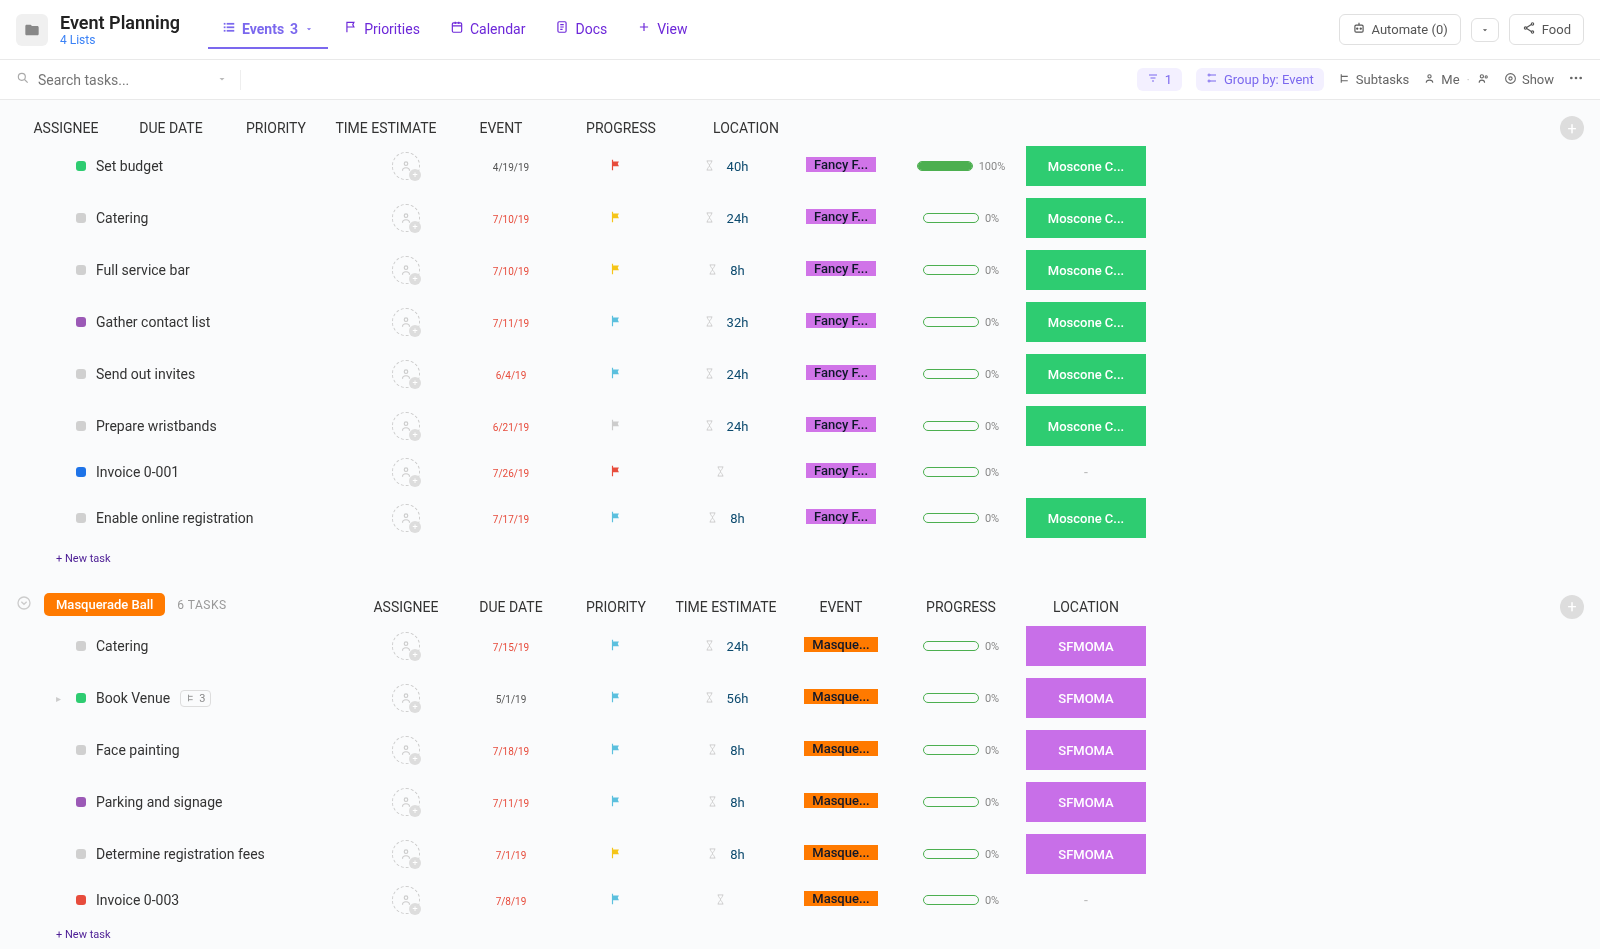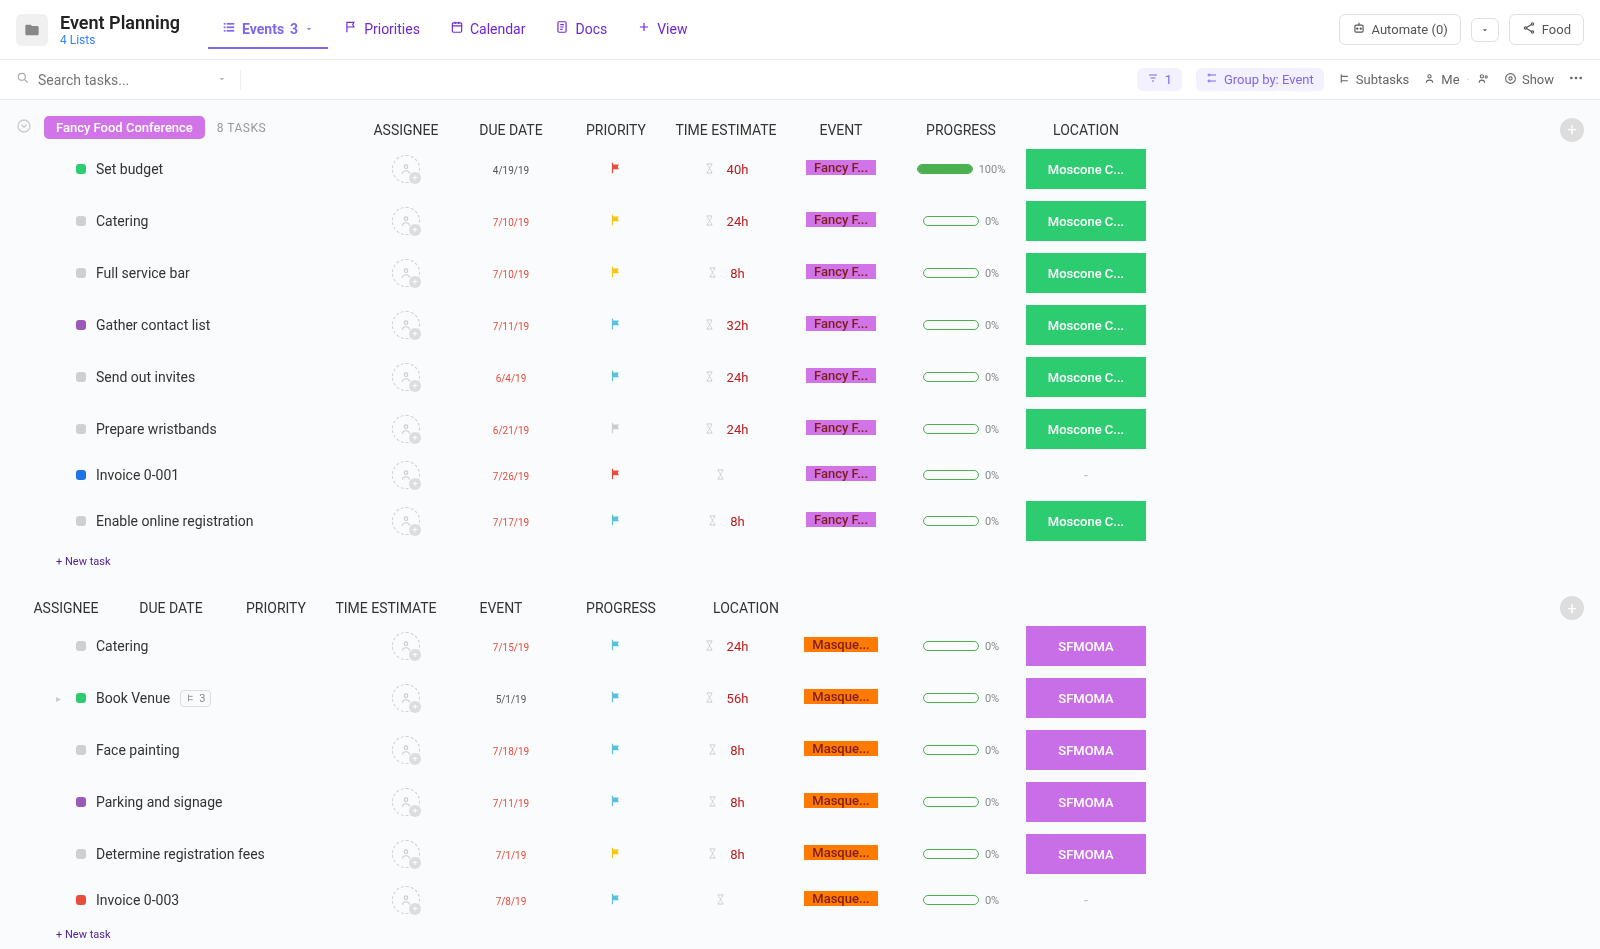--- a/index.html
+++ b/index.html
@@ -49,22 +49,22 @@
 .task-name { color: #333; }
 .subtask-badge { display: inline-flex; align-items: center; gap: 3px; font-size: 11px; color: #888; border: 1px solid #ddd; border-radius: 4px; padding: 1px 5px; }
 .assignee-circle { width: 28px; height: 28px; border: 1px dashed #ccc; border-radius: 50%; display: flex; align-items: center; justify-content: center; color: #ccc; margin: 0 auto; position: relative; }
 .assignee-circle svg { width: 14px; height: 14px; }
 .assignee-plus { position: absolute; bottom: -2px; right: -2px; width: 12px; height: 12px; border-radius: 50%; background: #ddd; color: #fff; font-size: 9px; display: flex; align-items: center; justify-content: center; }
 .due-date { font-size: 10px; }
 .due-date.overdue { color: #e74c3c; }
 .due-date.normal { color: #555; }
 .flag { font-size: 14px; }
 .hourglass { color: #ccc; margin-right: 5px; font-size: 12px; }
-.est-val { color: #b91c1c; font-size: 13px; margin-left: 7px; }
-.event-chip { display: inline-block; padding: 0 8px; border-radius: 0; color: #7f1d1d; font-size: 13px; font-weight: 500; max-width: 80px; overflow: hidden; white-space: nowrap; text-overflow: ellipsis; }
+.est-val { color: #0c4a6e; font-size: 13px; margin-left: 7px; }
+.event-chip { display: inline-block; padding: 0 8px; border-radius: 0; color: #0f172a; font-size: 13px; font-weight: 500; max-width: 80px; overflow: hidden; white-space: nowrap; text-overflow: ellipsis; }
 .progress-wrap { display: flex; align-items: center; gap: 6px; justify-content: center; }
 .progress-bar { width: 56px; height: 10px; border: 1.5px solid #4caf50; border-radius: 6px; overflow: hidden; position: relative; }
 .progress-fill { height: 100%; background: #4caf50; }
 .progress-pct { font-size: 11px; color: #888; }
 .location-chip { display: flex; align-items: center; justify-content: center; height: 40px; color: #fff; font-size: 13px; font-weight: 500; overflow: hidden; white-space: nowrap; text-overflow: ellipsis; padding: 0 6px; }
 .location-empty { text-align: center; color: #bbb; }
 .new-task { padding: 8px 0 0 40px; color: #4c1d95; font-size: 11px; cursor: pointer; }
 .header-row { display:flex; align-items:center; }
 </style>
 </head>
@@ -233,30 +233,20 @@
             <circle cx="19" cy="12" r="2"></circle>
           </svg>
       </span>
     </div>
   </div>
 </div>
 
 <div class="content" id="content">
     <div class="group">
       <div class="header-row">
-    <div class="group-header" style="width:340px">
-      <span class="collapse-icon">
-        <svg width="16" height="16" viewBox="0 0 24 24" fill="none" stroke="currentColor" stroke-width="2">
-              <circle cx="12" cy="12" r="9"></circle>
-              <path d="M8 10l4 4 4-4"></path>
-            </svg>
-      </span>
-      <span class="group-badge" style="background:#d074e8">Fancy Food Conference</span>
-      <span class="task-count">8 TASKS</span>
-    </div>
     <div class="col assignee">ASSIGNEE</div>
         <div class="col due">DUE DATE</div>
         <div class="col priority">PRIORITY</div>
         <div class="col estimate">TIME ESTIMATE</div>
         <div class="col event">EVENT</div>
         <div class="col progress">PROGRESS</div>
         <div class="col location">LOCATION</div>
     <div class="add-col">+</div>
   </div>
       <div class="task-row">
@@ -544,20 +534,30 @@
         </div>
       </div>
       <div class="col location">
         <div class="location-chip" style="background:#2ecc71">Moscone C...</div>
       </div>
     </div>
       <div class="new-task">+ New task</div>
     </div>
     <div class="group">
       <div class="header-row">
+    <div class="group-header" style="width:340px">
+      <span class="collapse-icon">
+        <svg width="16" height="16" viewBox="0 0 24 24" fill="none" stroke="currentColor" stroke-width="2">
+              <circle cx="12" cy="12" r="9"></circle>
+              <path d="M8 10l4 4 4-4"></path>
+            </svg>
+      </span>
+      <span class="group-badge" style="background:#ff7a00">Masquerade Ball</span>
+      <span class="task-count">6 TASKS</span>
+    </div>
     <div class="col assignee">ASSIGNEE</div>
         <div class="col due">DUE DATE</div>
         <div class="col priority">PRIORITY</div>
         <div class="col estimate">TIME ESTIMATE</div>
         <div class="col event">EVENT</div>
         <div class="col progress">PROGRESS</div>
         <div class="col location">LOCATION</div>
     <div class="add-col">+</div>
   </div>
       <div class="task-row">

